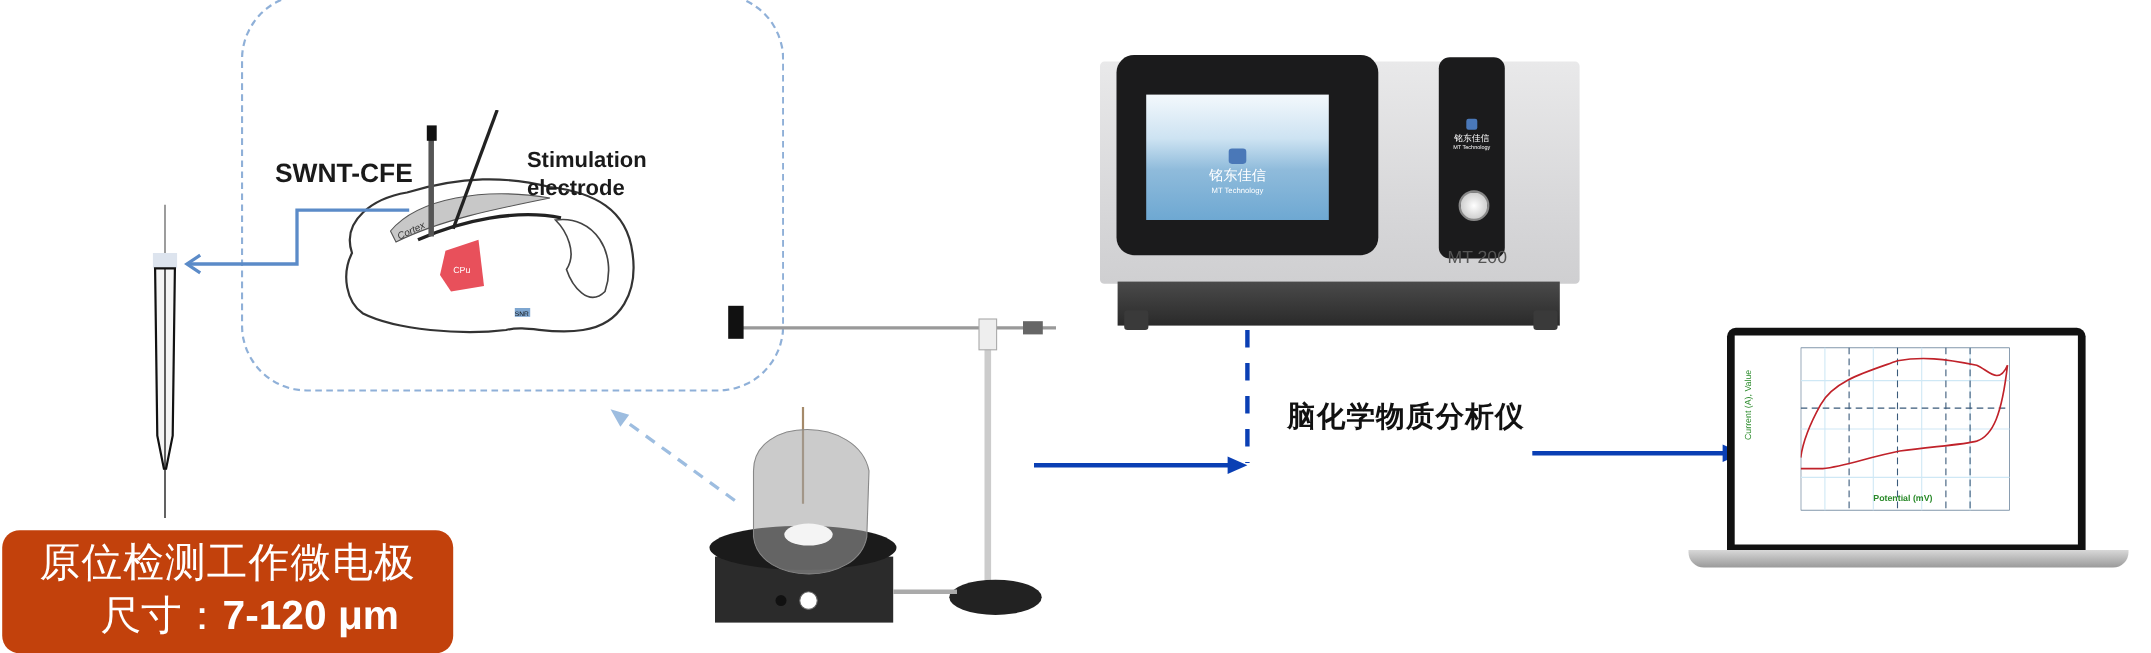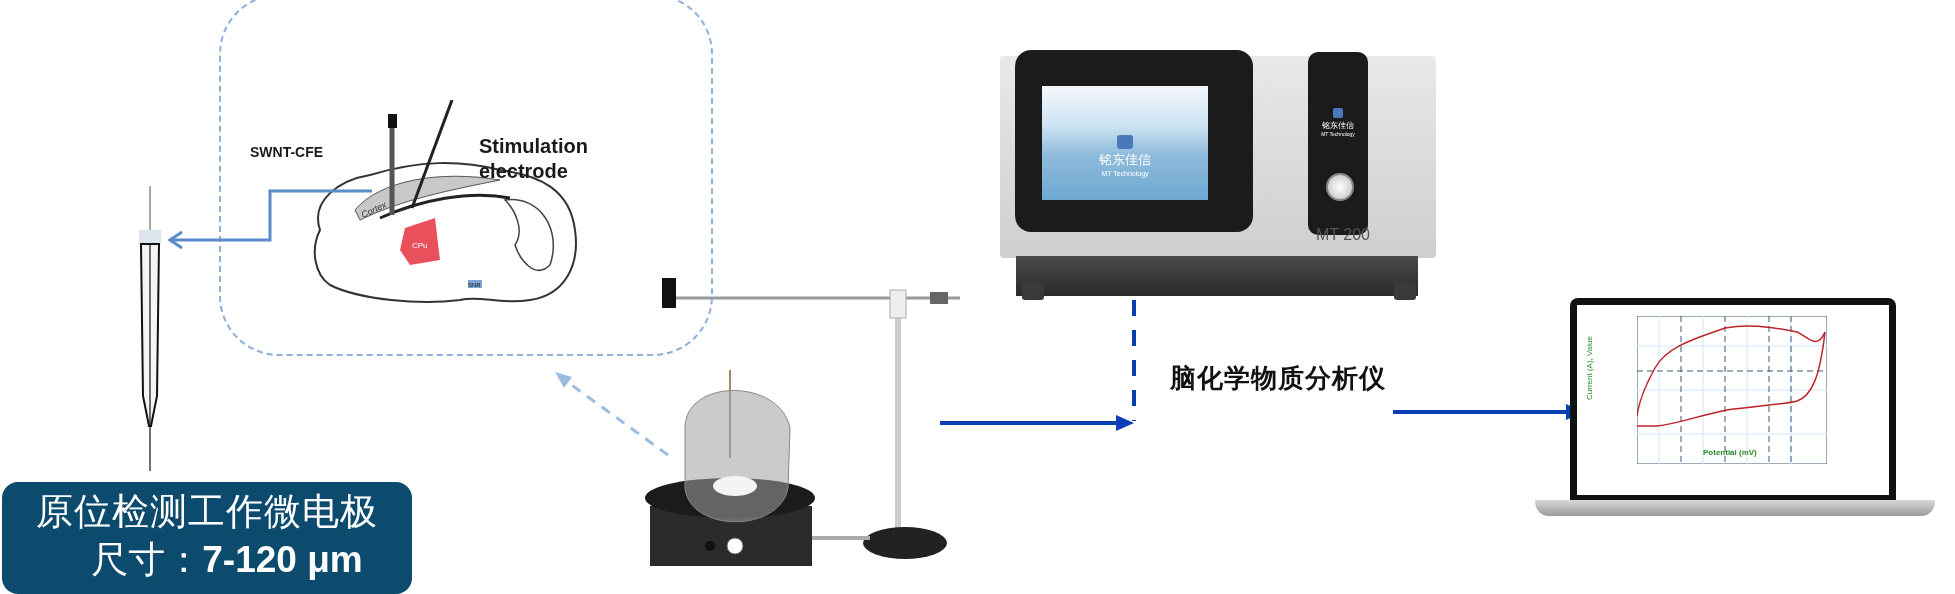--- a/index.html
+++ b/index.html
@@ -1,23 +1,23 @@
 <!DOCTYPE html>
 <html><head>
 <meta charset="utf-8">
 <style>
   html,body{margin:0;padding:0;background:#fff;}
   body{width:1955px;height:594px;position:relative;overflow:hidden;font-family:"Liberation Sans","DejaVu Sans",sans-serif;}
   .abs{position:absolute;}
   
   .callout{left:219px;top:-6px;width:494px;height:362px;border:2px dashed #8fb0d8;border-radius:60px;box-sizing:border-box;}
-  .lbl-swnt{left:250px;top:144px;font-weight:bold;font-size:14px;color:#1a1a1a;}
+  .lbl-swnt{left:250px;top:144px;font-weight:bold;font-size:24px;color:#1a1a1a;}
   .lbl-stim{left:451px;top:134px;font-weight:bold;font-size:20px;color:#1a1a1a;line-height:25px;margin-left:28px;}
   
-  .badge{left:2px;top:482px;width:410px;height:112px;background:#0c4a6e;border-radius:16px;color:#fff;text-align:center;}
+  .badge{left:2px;top:482px;width:410px;height:112px;background:#c2410c;border-radius:16px;color:#fff;text-align:center;}
   .badge .l1{font-size:37px;line-height:48px;margin-top:6px;letter-spacing:1px;}
   .badge .l2{font-size:37px;line-height:48px;margin-left:40px;}
   .badge .l2 b{font-weight:bold;}
   .analyzer-title{left:1170px;top:327px;font-size:26px;font-weight:bold;color:#111;letter-spacing:1px;margin-top:34px;}
   
   .inst-body{left:1000px;top:56px;width:436px;height:202px;background:linear-gradient(#e9e9ea,#d6d6d8 70%,#cfcfd1);border-radius:4px;}
   .inst-base{left:1016px;top:256px;width:402px;height:40px;background:linear-gradient(#4a4a4a,#2a2a2a);}
   .foot{top:282px;width:22px;height:18px;background:#3a3a3a;border-radius:3px;}
   .screen-bezel{left:1015px;top:50px;width:238px;height:182px;background:#1b1b1c;border-radius:16px;}
   .screen{left:1042px;top:86px;width:166px;height:114px;background:linear-gradient(#f3f8fc 0%,#cde3f2 35%,#8fbbdb 60%,#6ea8d2 100%);}

